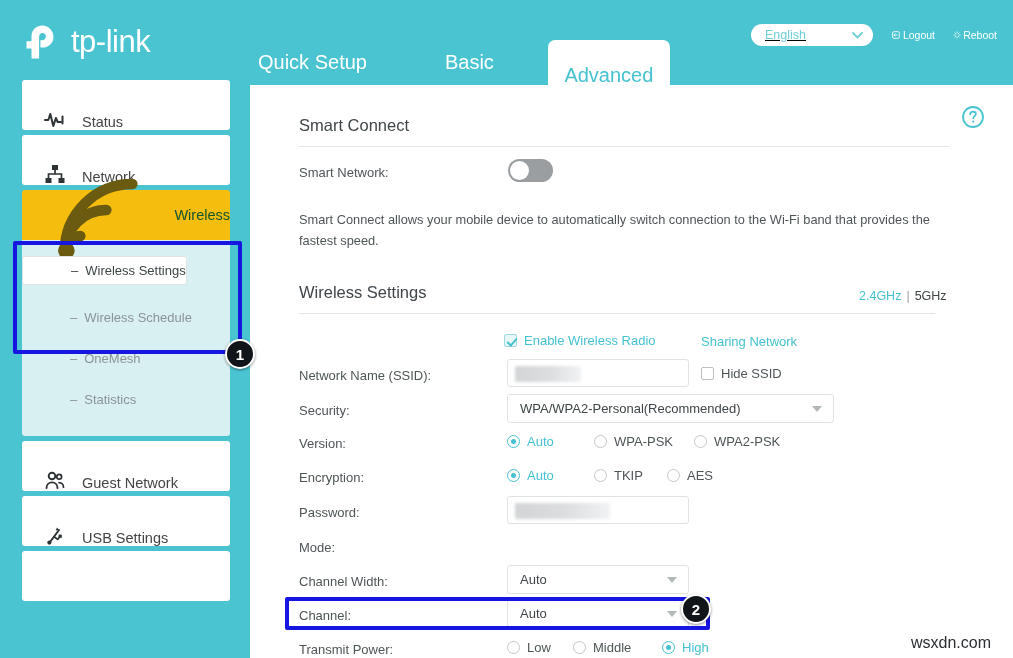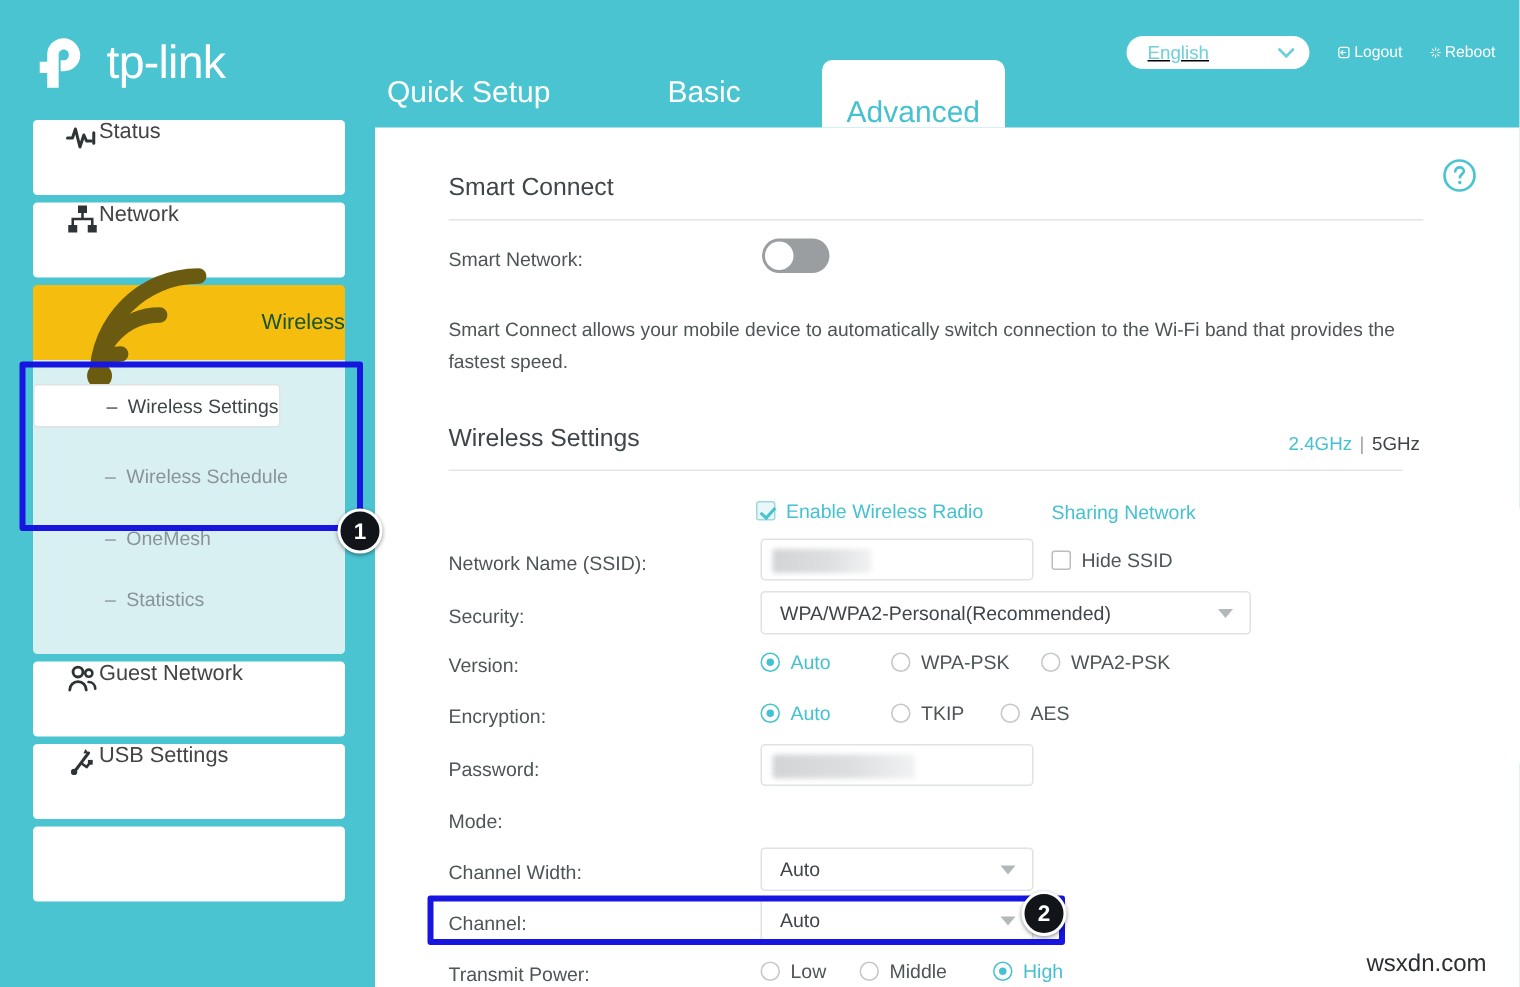--- a/index.html
+++ b/index.html
@@ -68,22 +68,22 @@
 
   
   .sidebar {
     position: absolute; left: 22px; top: 80px;
     width: 208px;
   }
   .side-item {
     background: #ffffff;
     height: 50px; margin-bottom: 5px;
     border-radius: 3px;
-    display: flex; align-items: flex-start;
-    padding-left: 22px; 
+    display: flex; align-items: flex-end;
+    padding-left: 22px; gap: 16px;
     cursor: pointer;
   }
   .side-item .ic { width: 22px; height: 22px; display: block; flex: none; }
   .side-item .tx { font-size: 14.5px; color: #444; }
 
   .side-group { margin-bottom: 5px; }
   .side-head {
     background: #f5bd0d; height: 50px;
     border-radius: 3px 3px 0 0;
     display: flex; align-items: center;

